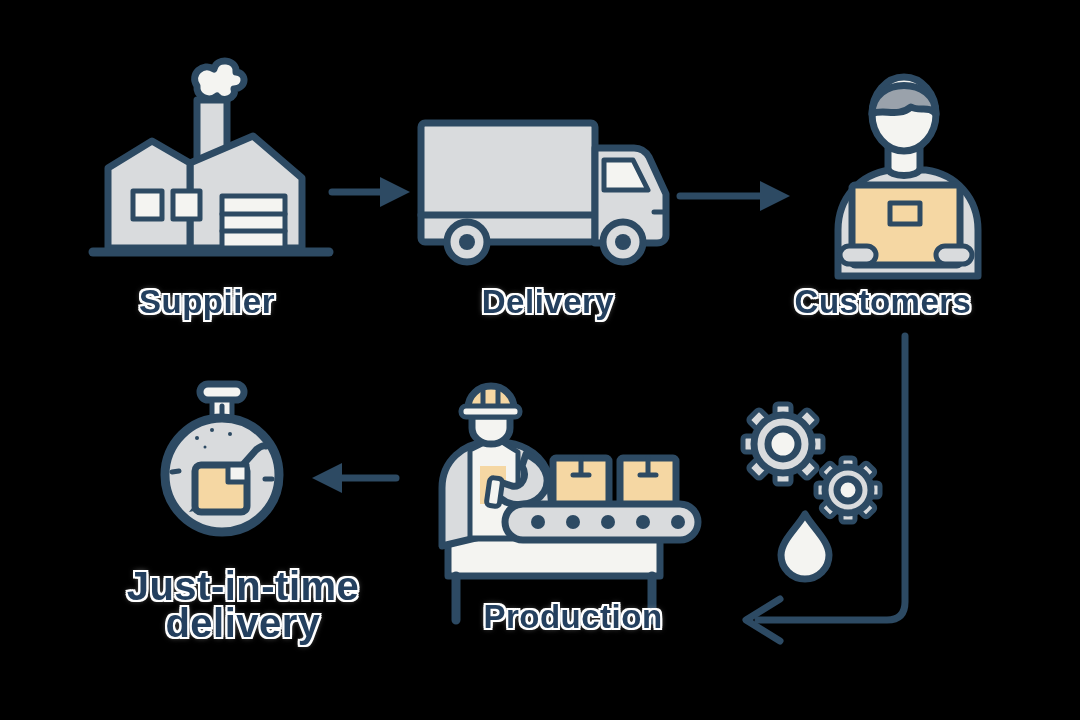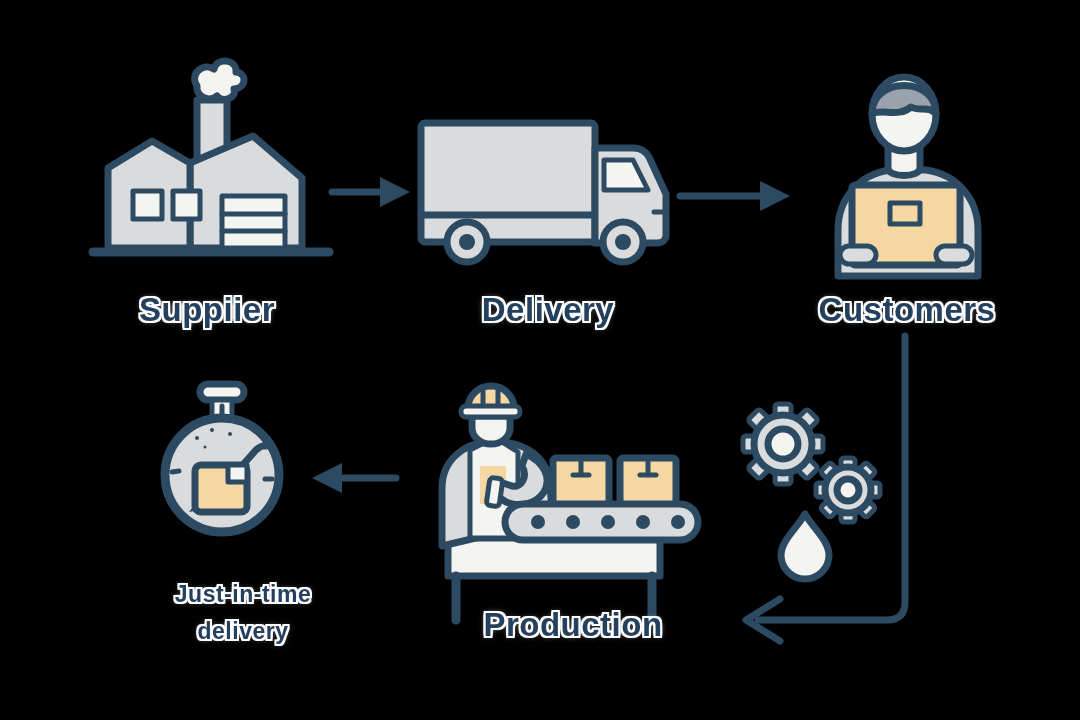--- a/index.html
+++ b/index.html
@@ -13,23 +13,22 @@
     position:absolute;
     font-weight:bold;
     font-size:33px;
     letter-spacing:0.5px;
     color:var(--text,#24405f);
     text-align:center;
     text-shadow:
       -2px -2px 0 #fff, 2px -2px 0 #fff, -2px 2px 0 #fff, 2px 2px 0 #fff,
       0 -2px 0 #fff, 0 2px 0 #fff, -2px 0 0 #fff, 2px 0 0 #fff,
       0 0 6px rgba(200,200,200,.85);
-    margin-top: 8px;
   }
-  .lbl.small{font-size:23px;line-height:37px;}
+  .lbl.small{font-size:40px;line-height:37px;}
   
   .o{stroke:var(--navy,#2d4a63);stroke-width:7;fill:none;stroke-linecap:round;stroke-linejoin:round;}
   .fg{fill:var(--gray,#d9dbdd);}
   .fw{fill:#f4f4f1;}
   .ft{fill:var(--tan,#f5d7a3);}
   .fn{fill:var(--navy,#2d4a63);stroke:none;}
   .fh{fill:#9aa2ab;}
   .thin{stroke-width:5;}
   svg{display:block;overflow:visible;}
 </style>
@@ -98,21 +97,21 @@
     <rect class="ft o" x="24" y="123" width="108" height="80" rx="3"></rect>
     <rect class="ft o thin" x="62" y="141" width="30" height="21"></rect>
 
     <rect class="fg o thin" x="12" y="184" width="36" height="18" rx="9"></rect>
     <rect class="fg o thin" x="108" y="184" width="36" height="18" rx="9"></rect>
   </svg>
 </div>
 
 <div class="lbl" style="left:57px;top:283px;width:300px;">Suppiier</div>
 <div class="lbl" style="left:398px;top:283px;width:300px;">Delivery</div>
-<div class="lbl" style="left:757px;top:283px;width:300px;">Customers</div>
+<div class="lbl" style="left:733px;top:283px;width:300px;">Customers</div>
 
 <svg class="node" style="left:700px;top:318px;" width="240" height="330" viewBox="0 0 240 330">
   <path class="o" d="M205,18 V284 Q205,302 187,302 H58"></path>
   <path class="o" d="M80,281 L46,302 L80,323"></path>
 </svg>
 
 <div class="node" style="left:150px;top:372px;">
   <svg width="135" height="175" viewBox="0 0 135 175">
 
     <rect class="fw o" x="50" y="12" width="44" height="16" rx="8"></rect>

